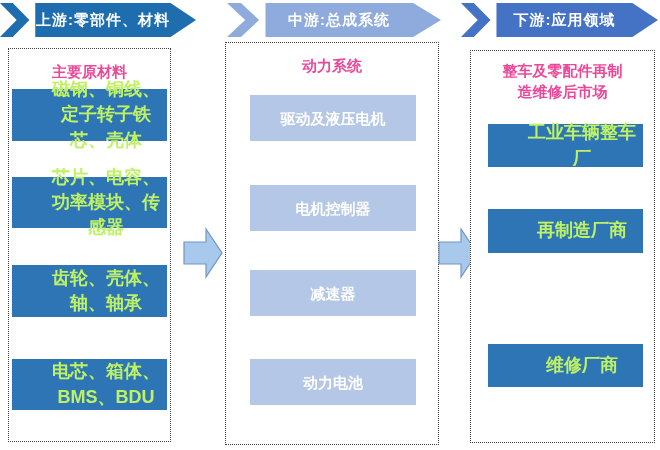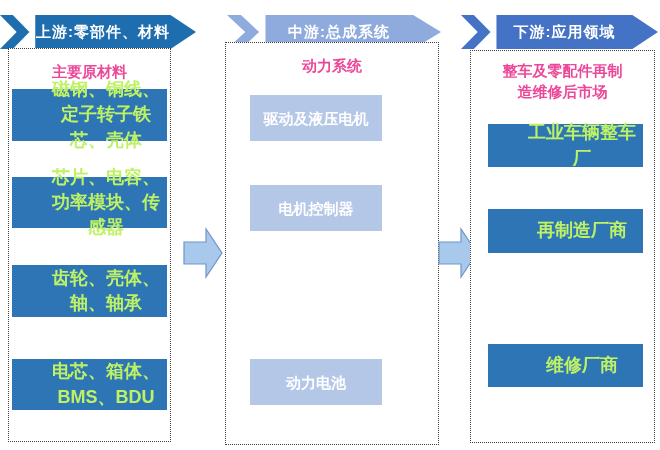--- a/index.html
+++ b/index.html
@@ -2,21 +2,21 @@
 <html><head>
 <meta charset="utf-8">
 <style>
   html,body { margin:0; padding:0; background:#ffffff; }
   .stage {
     position:relative; width:660px; height:450px; background:#ffffff;
     font-family:"Liberation Sans","DejaVu Sans",sans-serif; overflow:hidden;
   }
 
   
-  .banner { position:absolute; top:3px; height:34px;margin-top:12px; }
+  .banner { position:absolute; top:3px; height:34px; }
   .banner svg { position:absolute; left:0; top:0; width:100%; height:100%; display:block; }
   .banner .label {
     position:absolute; left:40px; right:30px; top:0; bottom:0;
     display:flex; align-items:center; justify-content:center;
     color:#ffffff; font-weight:bold; font-size:15px; letter-spacing:1px;
     white-space:nowrap;
   }
   #banner-upstream   { left:0;   width:196px; }
   #banner-midstream  { left:227px; width:214px; }
   #banner-downstream { left:461px; width:197px; }
@@ -44,21 +44,21 @@
   .node-light { background:#B4C7E7; color:#ffffff; font-size:15px; }
 
   
   #col-upstream .node { left:3px; width:155px; }
   #up-0 { top:40px;  height:52px; }
   #up-1 { top:128px; height:51px; }
   #up-2 { top:216px; height:52px; }
   #up-3 { top:310px; height:51px; }
 
   
-  #col-midstream .node { left:24px; width:132px; }
+  #col-midstream .node { left:24px; width:166px; }
   #mid-0 { top:52px;  height:46px; }
   #mid-1 { top:142px; height:46px; }
   #mid-2 { top:227px; height:46px; }
   #mid-3 { top:316px; height:46px; }
 
   
   #col-downstream .node { left:17px; width:155px; }
   #down-0 { top:73px;  height:43px; }
   #down-1 { top:158px; height:44px; }
   #down-2 { top:293px; height:43px; }
@@ -106,20 +106,21 @@
   </div>
 
   <svg class="flow-arrow" id="arrow-1" viewBox="0 0 41 54">
     <polygon points="1,16 23,16 23,3 39,27 23,51 23,38 1,38" fill="#A9C9EC" stroke="#7096C8" stroke-width="1.2"></polygon>
   </svg>
 
   <div class="col" id="col-midstream">
     <div class="col-title">动力系统</div>
     <div class="node node-light" id="mid-0">驱动及液压电机</div>
     <div class="node node-light" id="mid-1">电机控制器</div>
+    <div class="node node-light" id="mid-2">减速器</div>
     <div class="node node-light" id="mid-3">动力电池</div>
   </div>
 
   <svg class="flow-arrow" id="arrow-2" viewBox="0 0 41 54">
     <polygon points="1,16 23,16 23,3 39,27 23,51 23,38 1,38" fill="#A9C9EC" stroke="#7096C8" stroke-width="1.2"></polygon>
   </svg>
 
   <div class="col" id="col-downstream">
     <div class="col-title">整车及零配件再制造维修后市场</div>
     <div class="node node-dark" id="down-0">工业车辆整车厂</div>

